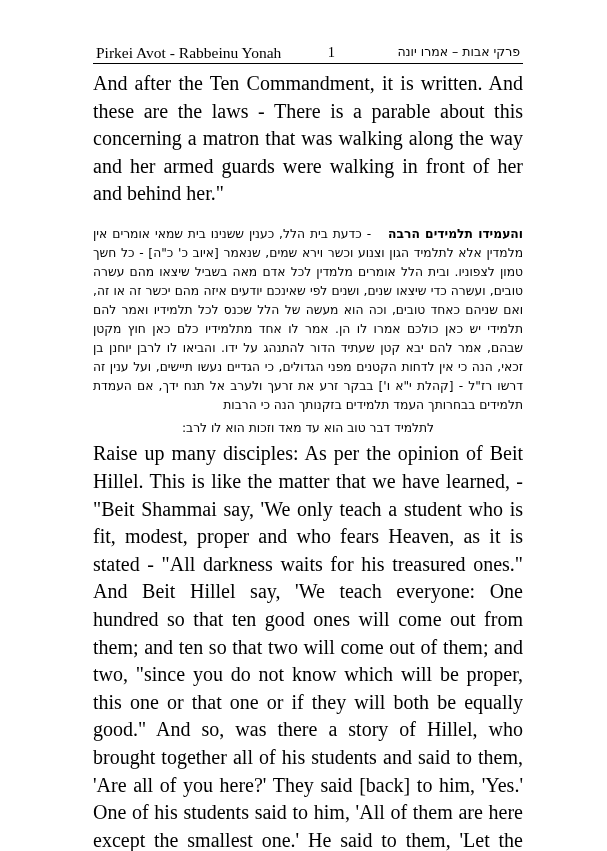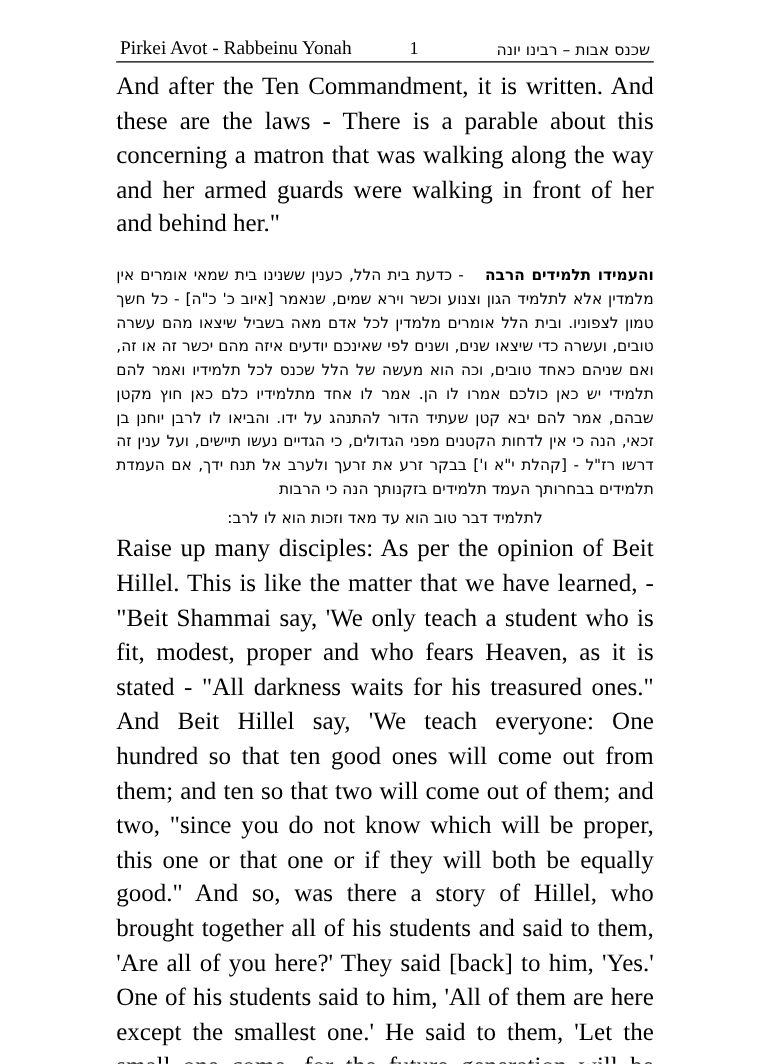--- a/index.html
+++ b/index.html
@@ -28,26 +28,27 @@
   .content {
     position: absolute;
     left: 93px;
     top: 30px;
     width: 430px;
   }
 
   
   .running-header {
     display: flex;
-    align-items: center;
+    align-items: flex-start;
     justify-content: space-between;
     border-bottom: 1.2px solid #000;
     padding: 0 3px 1px 3px;
     margin-bottom: 6px;
     font-size: 15.5px;
+    margin-top: 14px;
   }
   .hdr-en {
     white-space: nowrap;
   }
   .hdr-num {
     flex: 0 0 auto;
     padding: 0 22px 0 6px;
     font-size: 14.5px;
   }
   .hdr-he {
@@ -107,21 +108,21 @@
 </head>
 <body>
 
 <div class="page">
 
   <div class="content">
 
     <div class="running-header">
       <span class="hdr-en">Pirkei Avot - Rabbeinu Yonah</span>
       <span class="hdr-num">1</span>
-      <span class="hdr-he">שכנס אבות – רבינו יונה</span>
+      <span class="hdr-he">פרקי אבות – אמרו יונה</span>
     </div>
 
     <p class="en-para top-block">And after the Ten Commandment, it is written. And these are the laws - There is a parable about this concerning a matron that was walking along the way and her armed guards were walking in front of her and behind her."</p>
 
     <p class="he-para"><span class="he-lead">והעמידו תלמידים הרבה</span><span> - כדעת בית הלל, כענין ששנינו בית שמאי אומרים אין מלמדין אלא לתלמיד הגון וצנוע וכשר וירא שמים, שנאמר [איוב כ' כ"ה] - כל חשך טמון לצפוניו. ובית הלל אומרים מלמדין לכל אדם מאה בשביל שיצאו מהם עשרה טובים, ועשרה כדי שיצאו שנים, ושנים לפי שאינכם יודעים איזה מהם יכשר זה או זה, ואם שניהם כאחד טובים, וכה הוא מעשה של הלל שכנס לכל תלמידיו ואמר להם תלמידי יש כאן כולכם אמרו לו הן. אמר לו אחד מתלמידיו כלם כאן חוץ מקטן שבהם, אמר להם יבא קטן שעתיד הדור להתנהג על ידו. והביאו לו לרבן יוחנן בן זכאי, הנה כי אין לדחות הקטנים מפני הגדולים, כי הגדיים נעשו תיישים, ועל ענין זה דרשו רז"ל  - [קהלת י"א ו'] בבקר זרע את זרעך ולערב אל תנח ידך, אם העמדת תלמידים בבחרותך העמד תלמידים בזקנותך הנה כי הרבות</span></p>
 
     <p class="he-last-line">לתלמיד דבר טוב הוא עד מאד וזכות הוא לו לרב:</p>
 
     <p class="en-para"><span class="en-lead">Raise up many disciples</span><span>: As per the opinion of Beit Hillel. This is like the matter that we have learned, - "Beit Shammai say, 'We only teach a student who is fit, modest, proper and who fears Heaven, as it is stated - "All darkness waits for his treasured ones." And Beit Hillel say, 'We teach everyone: One hundred so that ten good ones will come out from them; and ten so that two will come out of them; and two, "since you do not know which will be proper, this one or that one or if they will both be equally good." And so, was there a story of Hillel, who brought together all of his students and said to them, 'Are all of you here?' They said [back] to him, 'Yes.' One of his students said to him, 'All of them are here except the smallest one.' He said to them, 'Let the small one come, for the future generation will be conducted by him.' And they brought Rabban Yochanan ben Zakkai. Behold that one should not push off the small ones for the bigger ones, since the kids will become goats." And about this matter the rabbis, may their memory be blessed, expounded - "Sow your seed in the morning, and don't hold back your hand in the evening - if you have raised disciples in your youth, raise disciples in your old age." Behold that the multiplication of disciples   is</span></p>
 

